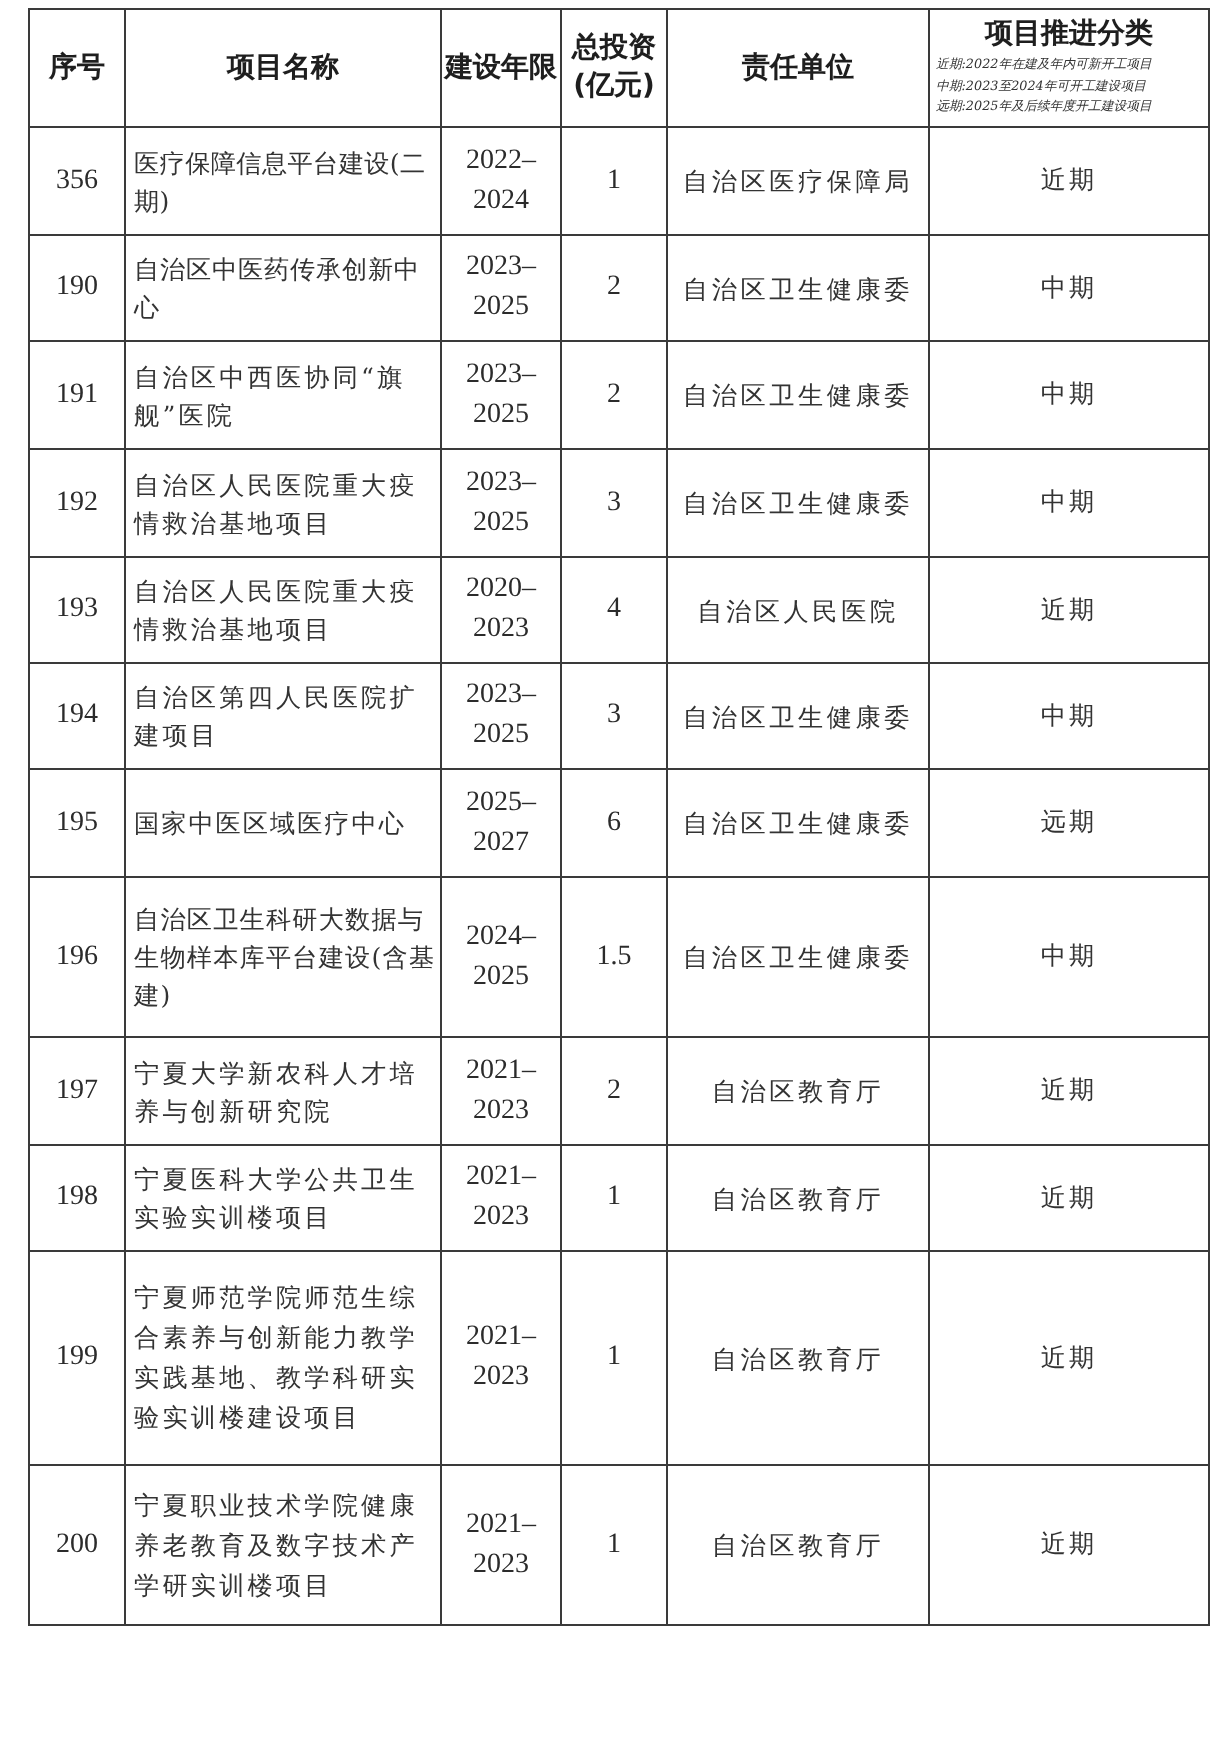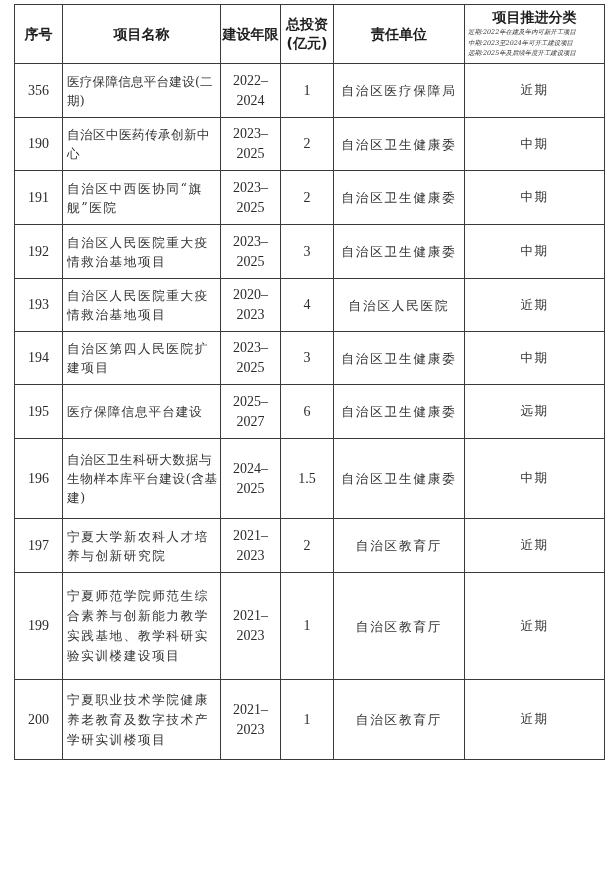--- a/index.html
+++ b/index.html
@@ -199,21 +199,21 @@
         <td class="cell-years">
             <span>2023–</span>
             <span>2025</span>
           </td>
         <td class="cell-invest">3</td>
         <td class="cell-unit">自治区卫生健康委</td>
         <td class="cell-class">中期</td>
       </tr>
       <tr style="height:54px">
         <td class="cell-no">195</td>
-        <td class="cell-name" style="letter-spacing:1px">医疗保障信息平台建设</td>
+        <td class="cell-name" style="letter-spacing:1px">国家中医区域医疗中心</td>
         <td class="cell-years">
             <span>2025–</span>
             <span>2027</span>
           </td>
         <td class="cell-invest">6</td>
         <td class="cell-unit">自治区卫生健康委</td>
         <td class="cell-class">远期</td>
       </tr>
       <tr style="height:80px">
         <td class="cell-no">196</td>
@@ -227,20 +227,31 @@
         <td class="cell-class">中期</td>
       </tr>
       <tr style="height:54px">
         <td class="cell-no">197</td>
         <td class="cell-name">宁夏大学新农科人才培养与创新研究院</td>
         <td class="cell-years">
             <span>2021–</span>
             <span>2023</span>
           </td>
         <td class="cell-invest">2</td>
+        <td class="cell-unit">自治区教育厅</td>
+        <td class="cell-class">近期</td>
+      </tr>
+      <tr style="height:53px">
+        <td class="cell-no">198</td>
+        <td class="cell-name">宁夏医科大学公共卫生实验实训楼项目</td>
+        <td class="cell-years">
+            <span>2021–</span>
+            <span>2023</span>
+          </td>
+        <td class="cell-invest">1</td>
         <td class="cell-unit">自治区教育厅</td>
         <td class="cell-class">近期</td>
       </tr>
       <tr style="height:107px">
         <td class="cell-no">199</td>
         <td class="cell-name" style="line-height:20px">宁夏师范学院师范生综合素养与创新能力教学实践基地、教学科研实验实训楼建设项目</td>
         <td class="cell-years">
             <span>2021–</span>
             <span>2023</span>
           </td>

